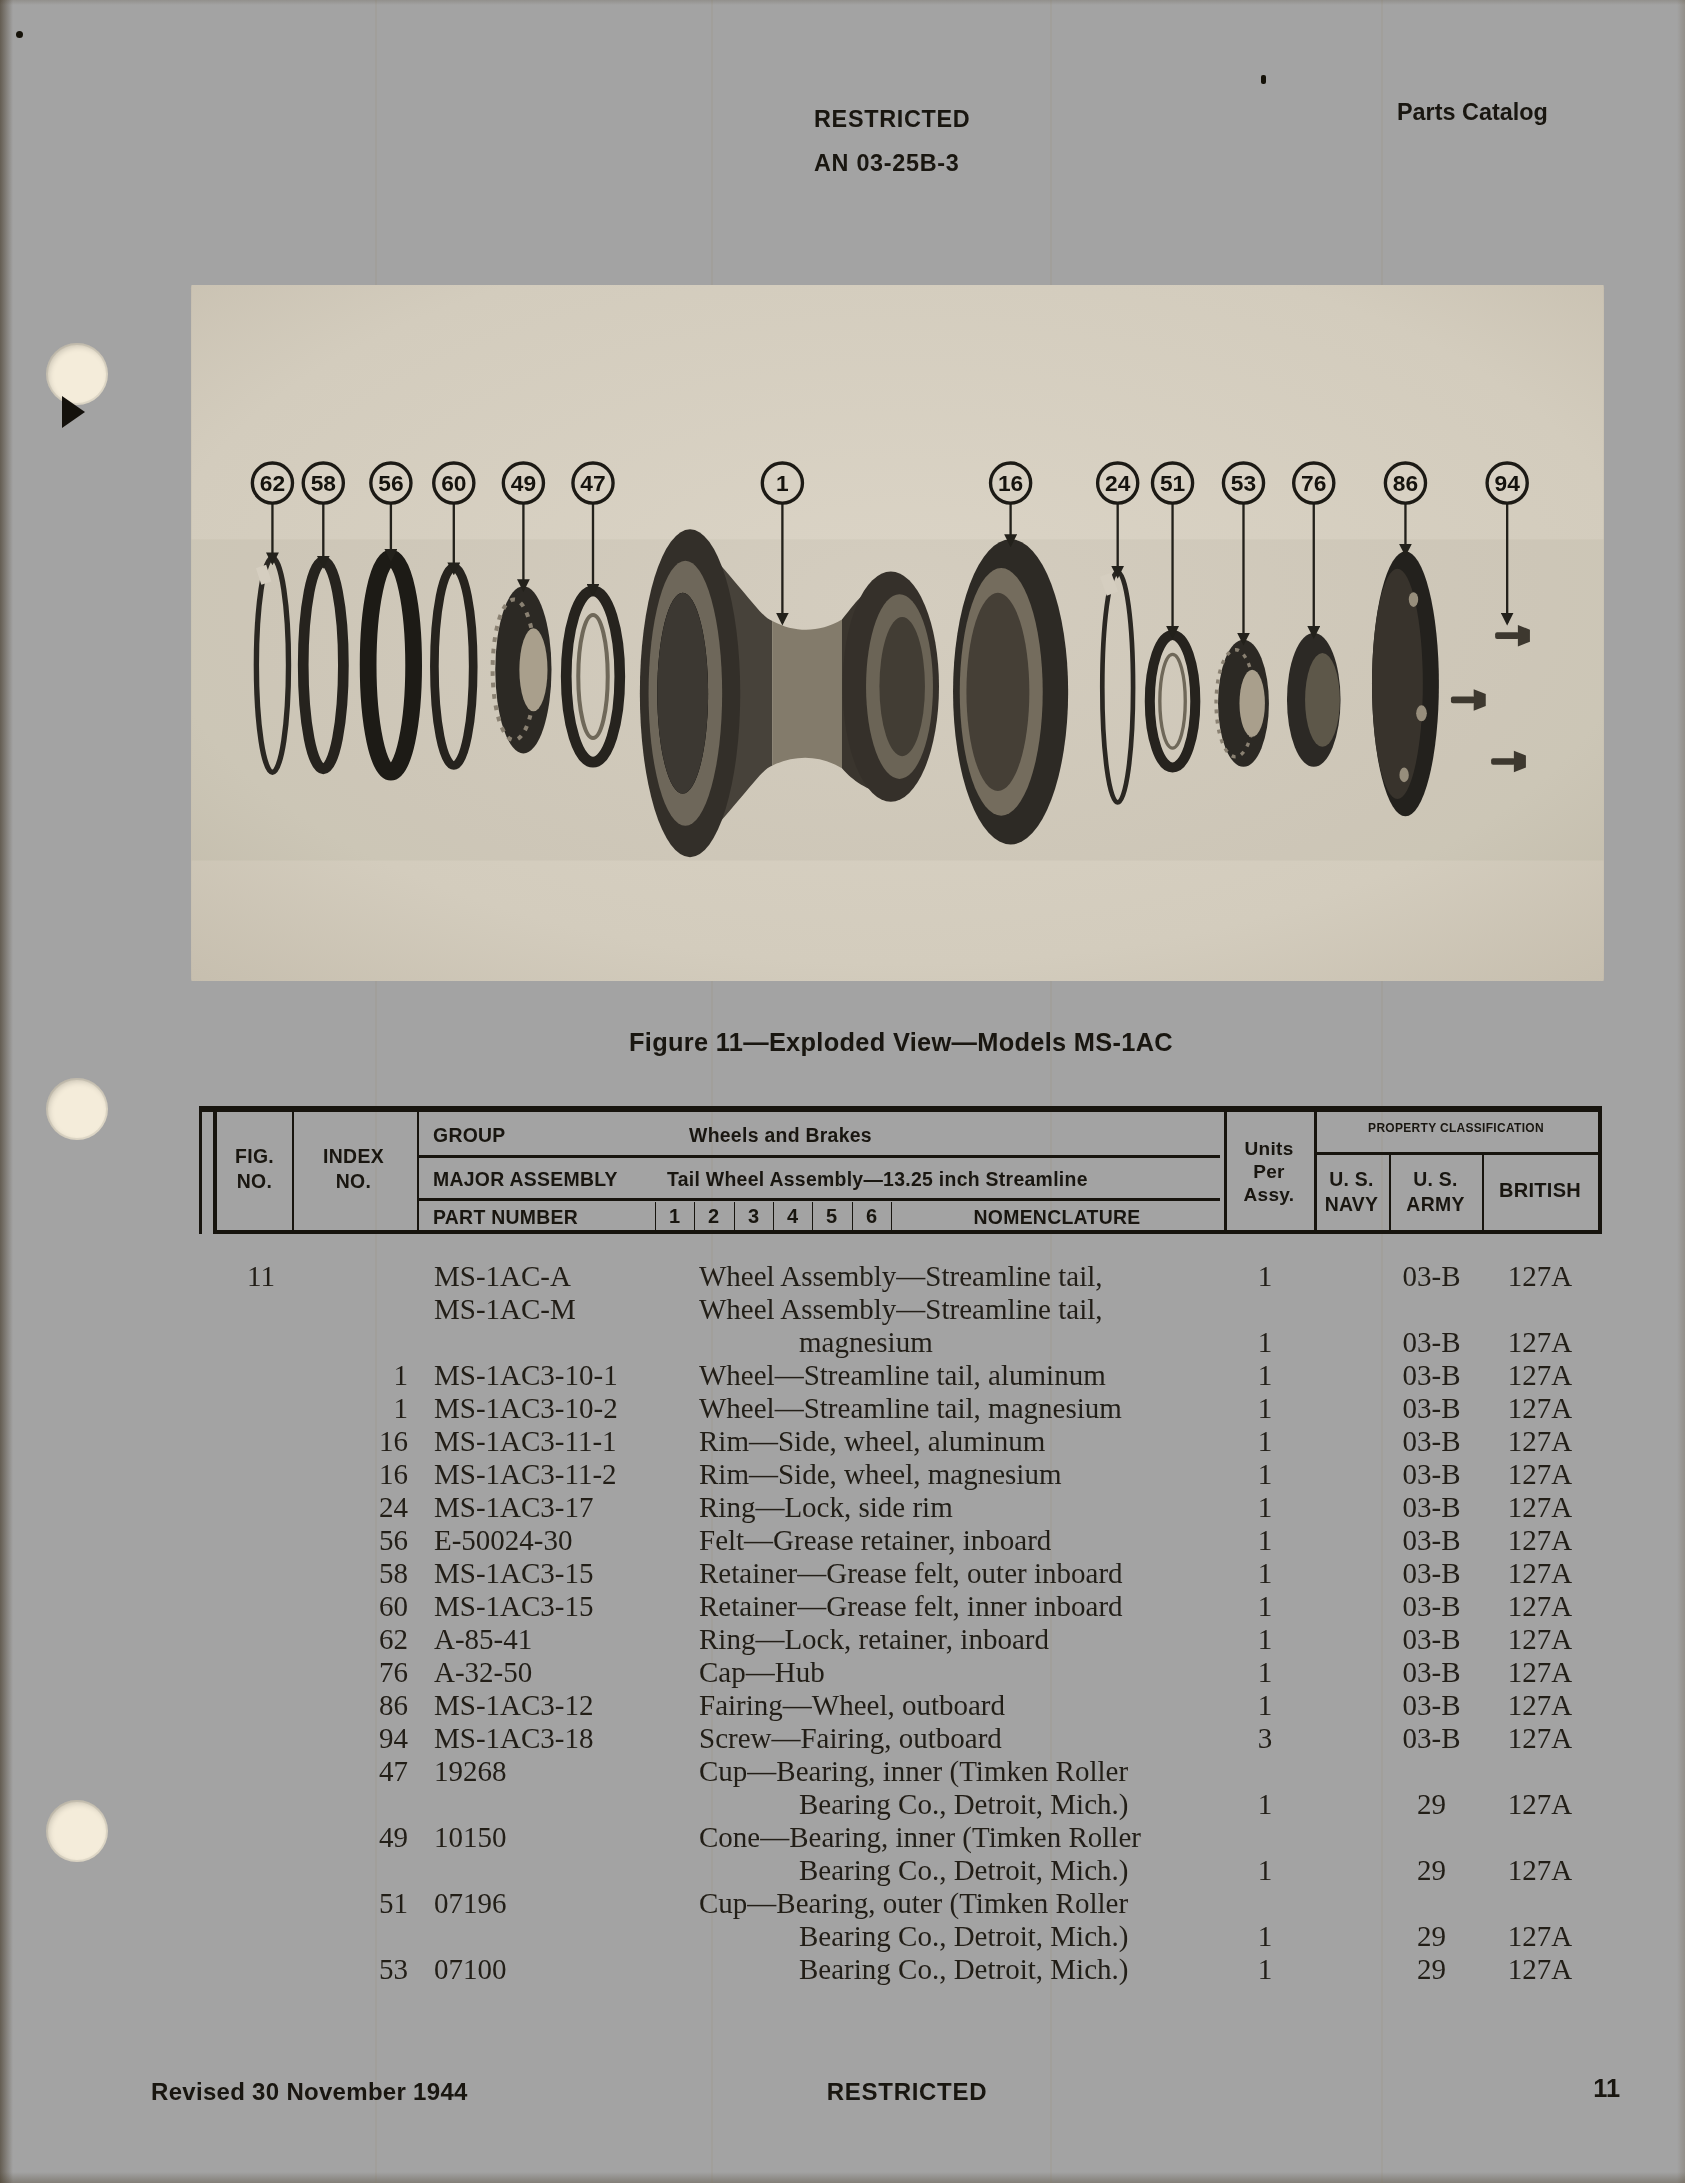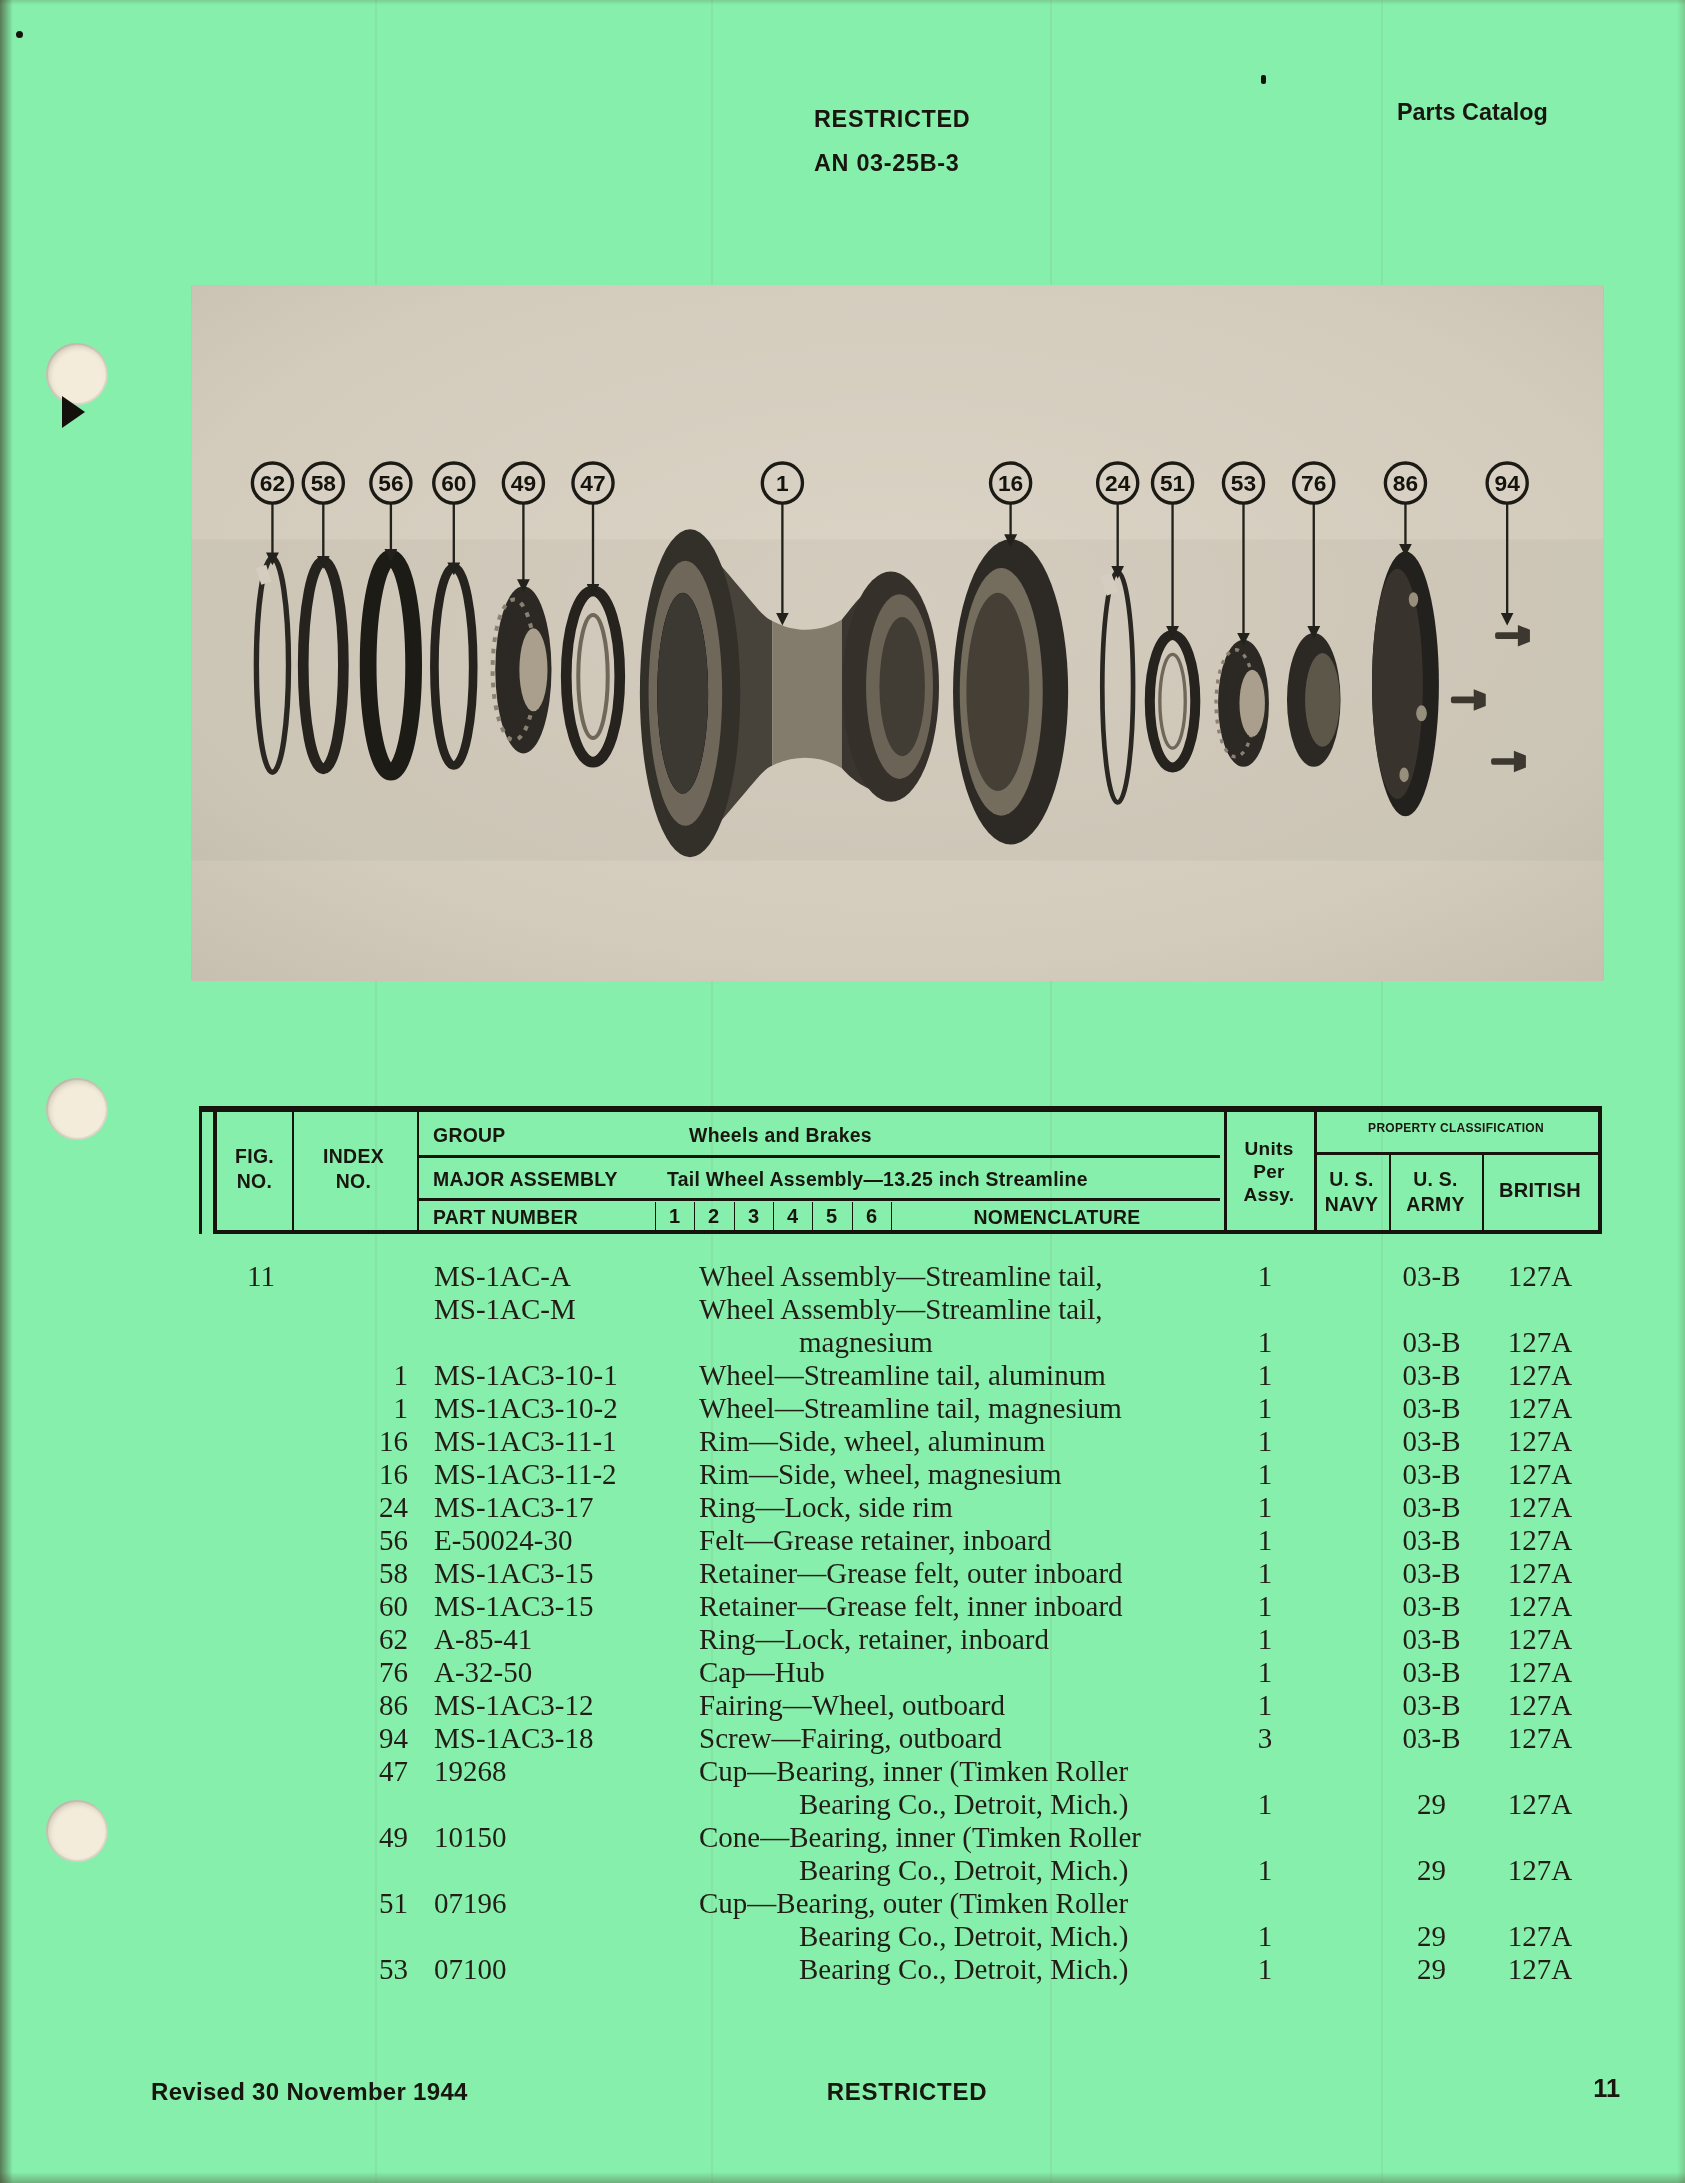--- a/index.html
+++ b/index.html
@@ -1,18 +1,18 @@
 <!DOCTYPE html>
 <html style="font-size:10.7px"><head>
 <meta charset="utf-8">
 <style>
   html,body{margin:0;padding:0;}
   .page{
     position:relative; width:1685px; height:2183px;
-    background:#86efac;
+    background:#a3a3a3;
     font-family:"Liberation Sans", sans-serif;
     color:#191610; overflow:hidden;
   }
   
   .edge-left{position:absolute;left:0;top:0;width:13.4px;height:100%;
     background:linear-gradient(90deg, rgba(58,46,28,.6), rgba(58,46,28,0));}
   .edge-bottom{position:absolute;left:0;bottom:0;width:100%;height:10.7px;
     background:linear-gradient(0deg, rgba(70,58,38,.35), rgba(70,58,38,0));}
   .edge-top{position:absolute;left:0;top:0;width:100%;height:5.4px;
     background:linear-gradient(180deg, rgba(70,58,38,.18), rgba(70,58,38,0));}
@@ -213,20 +213,21 @@
           <line x1="1814" y1="327" x2="1814" y2="402" stroke="#23211b" stroke-width="3.5" marker-end="url(#ah)"></line>
           <circle cx="1814" cy="296" r="30" fill="#d8d1c3" stroke="#1c1a15" stroke-width="5"></circle>
           <text x="1814" y="308" text-anchor="middle" fill="#15130e">86</text>
           <line x1="1966" y1="327" x2="1966" y2="505" stroke="#23211b" stroke-width="3.5" marker-end="url(#ah)"></line>
           <circle cx="1966" cy="296" r="30" fill="#d8d1c3" stroke="#1c1a15" stroke-width="5"></circle>
           <text x="1966" y="308" text-anchor="middle" fill="#15130e">94</text>
         </g>
     </svg>
   </div>
 
+  <div class="caption">Figure 11—Exploded View—Models MS-1AC</div>
 
   <div class="tbl">
     <div class="topbar"></div>
     <div class="leftbar"></div>
     <div class="hbox">
 
       <div class="v" style="left:75px;width:2px"></div>
       <div class="v" style="left:200px;width:2px"></div>
       <div class="v" style="left:1007px;width:2.7px"></div>
       <div class="v" style="left:1097px;width:2.7px"></div>

